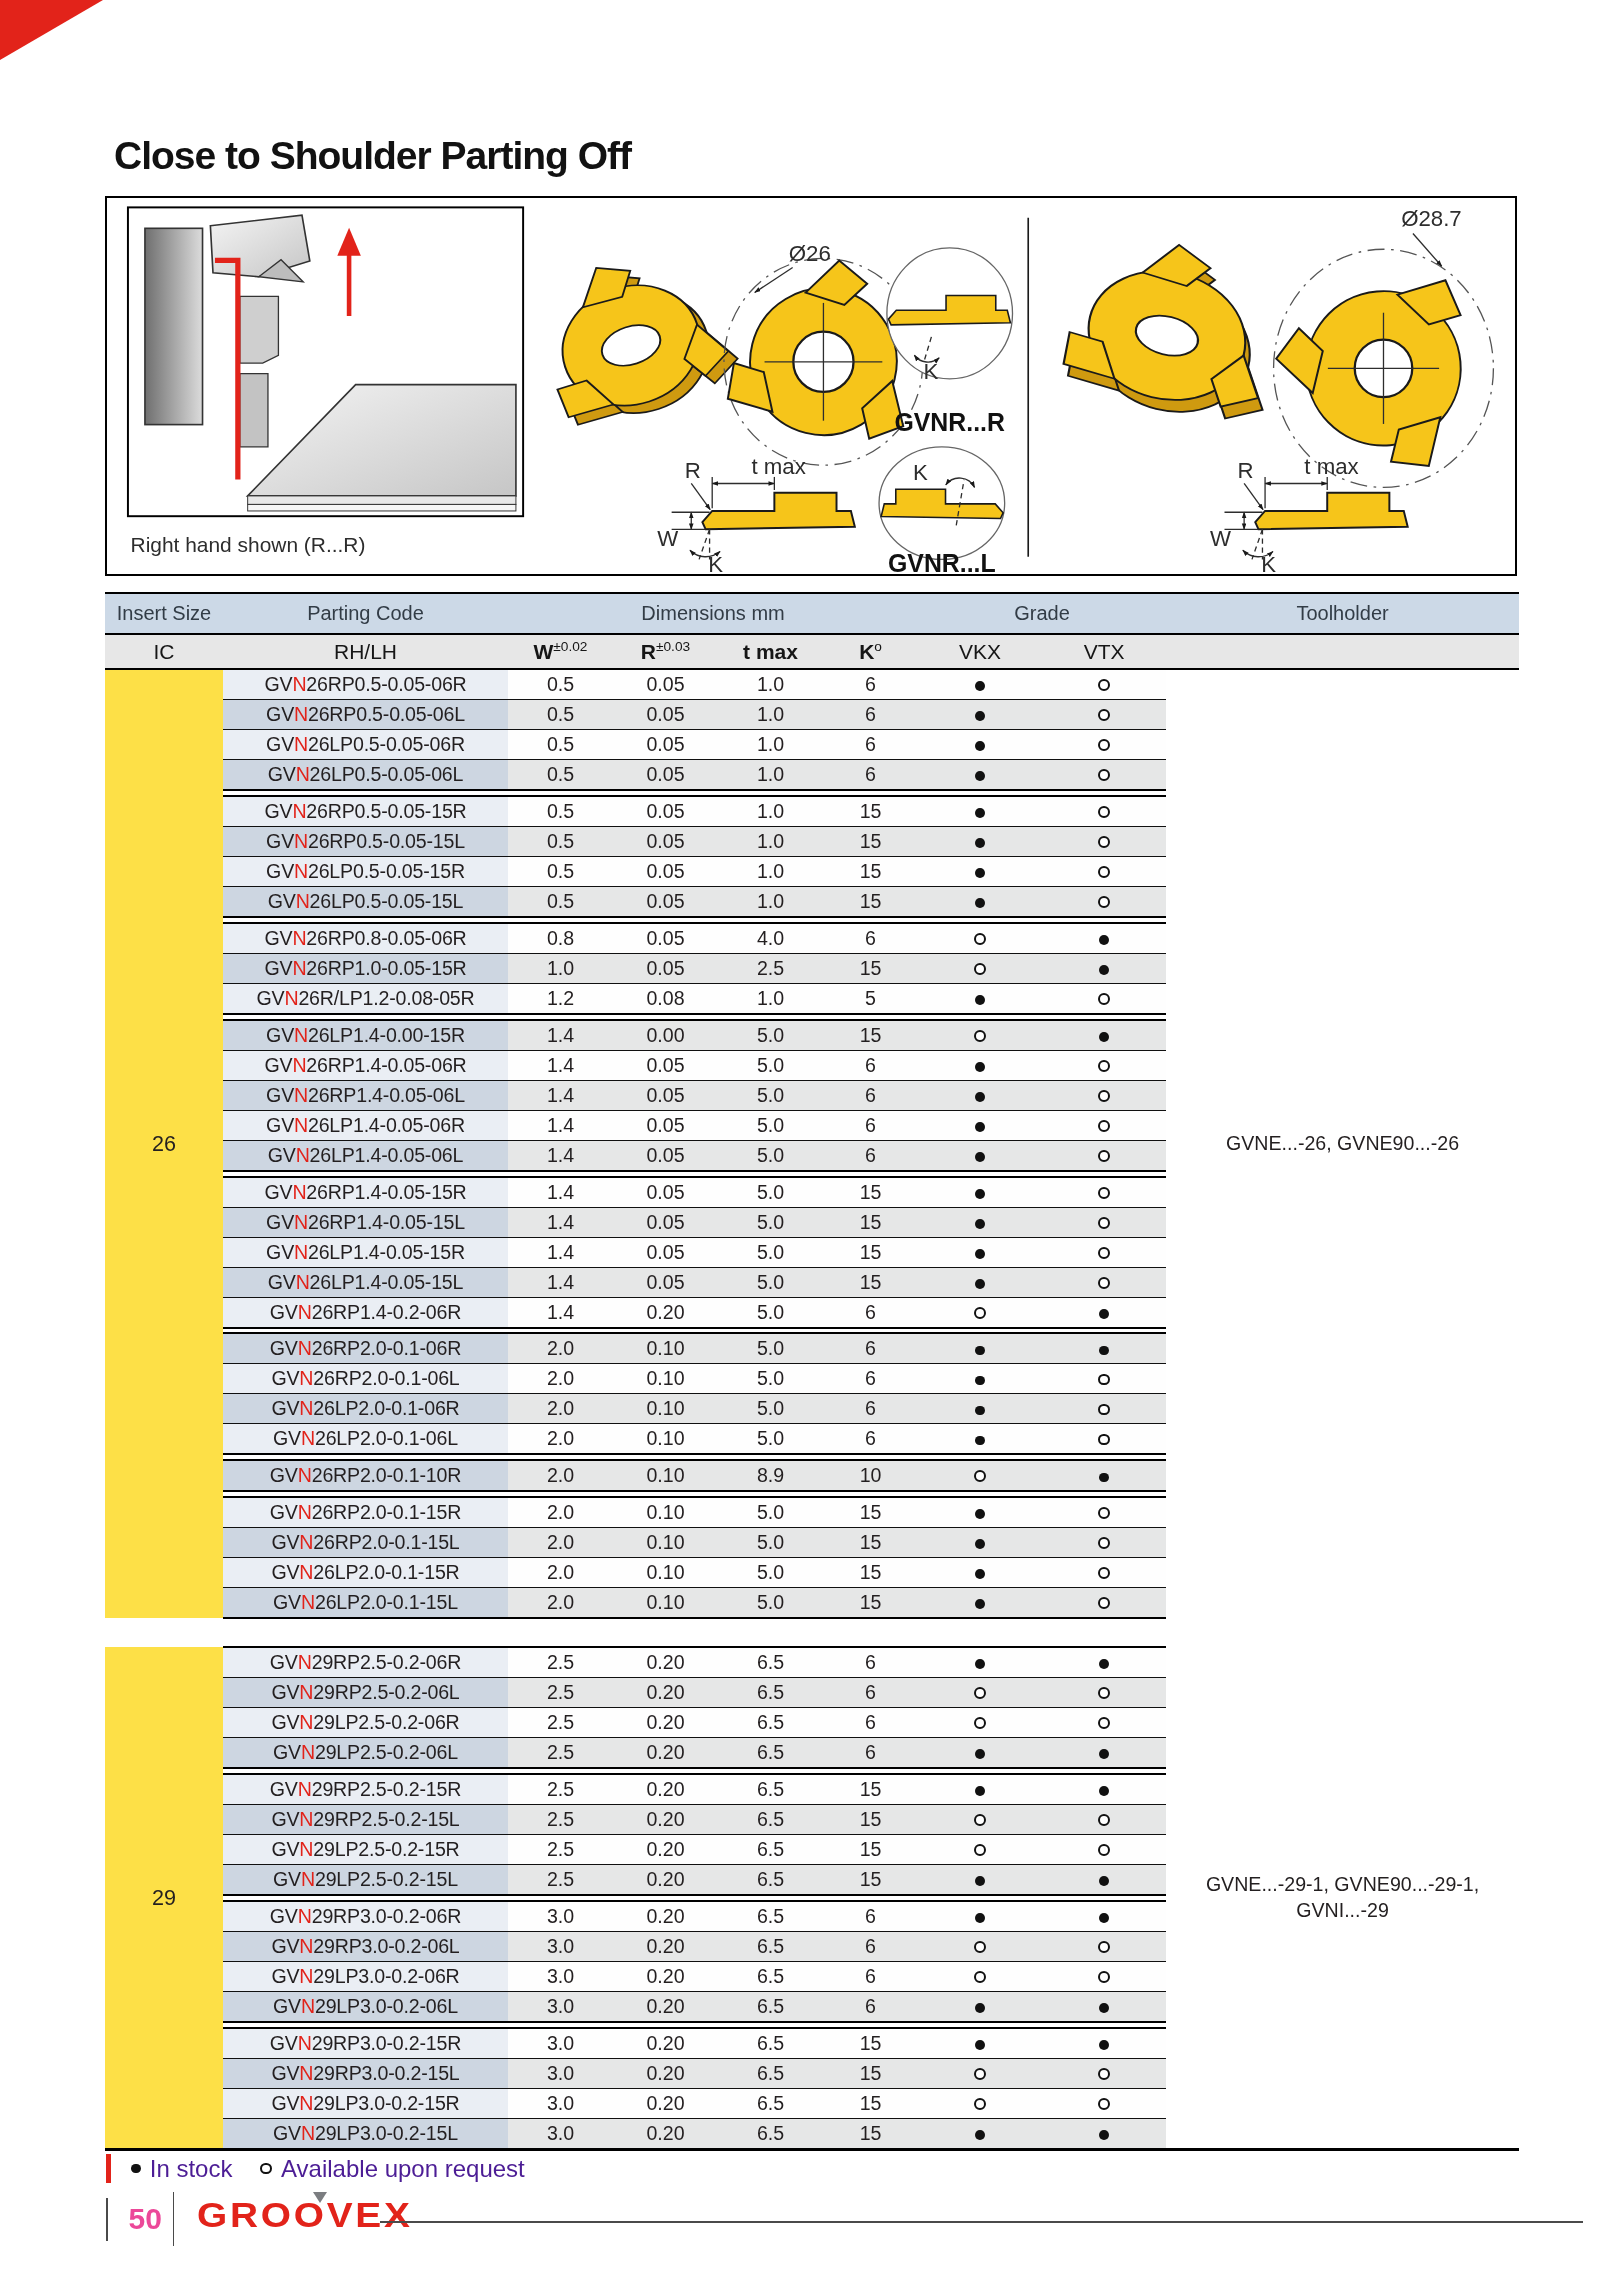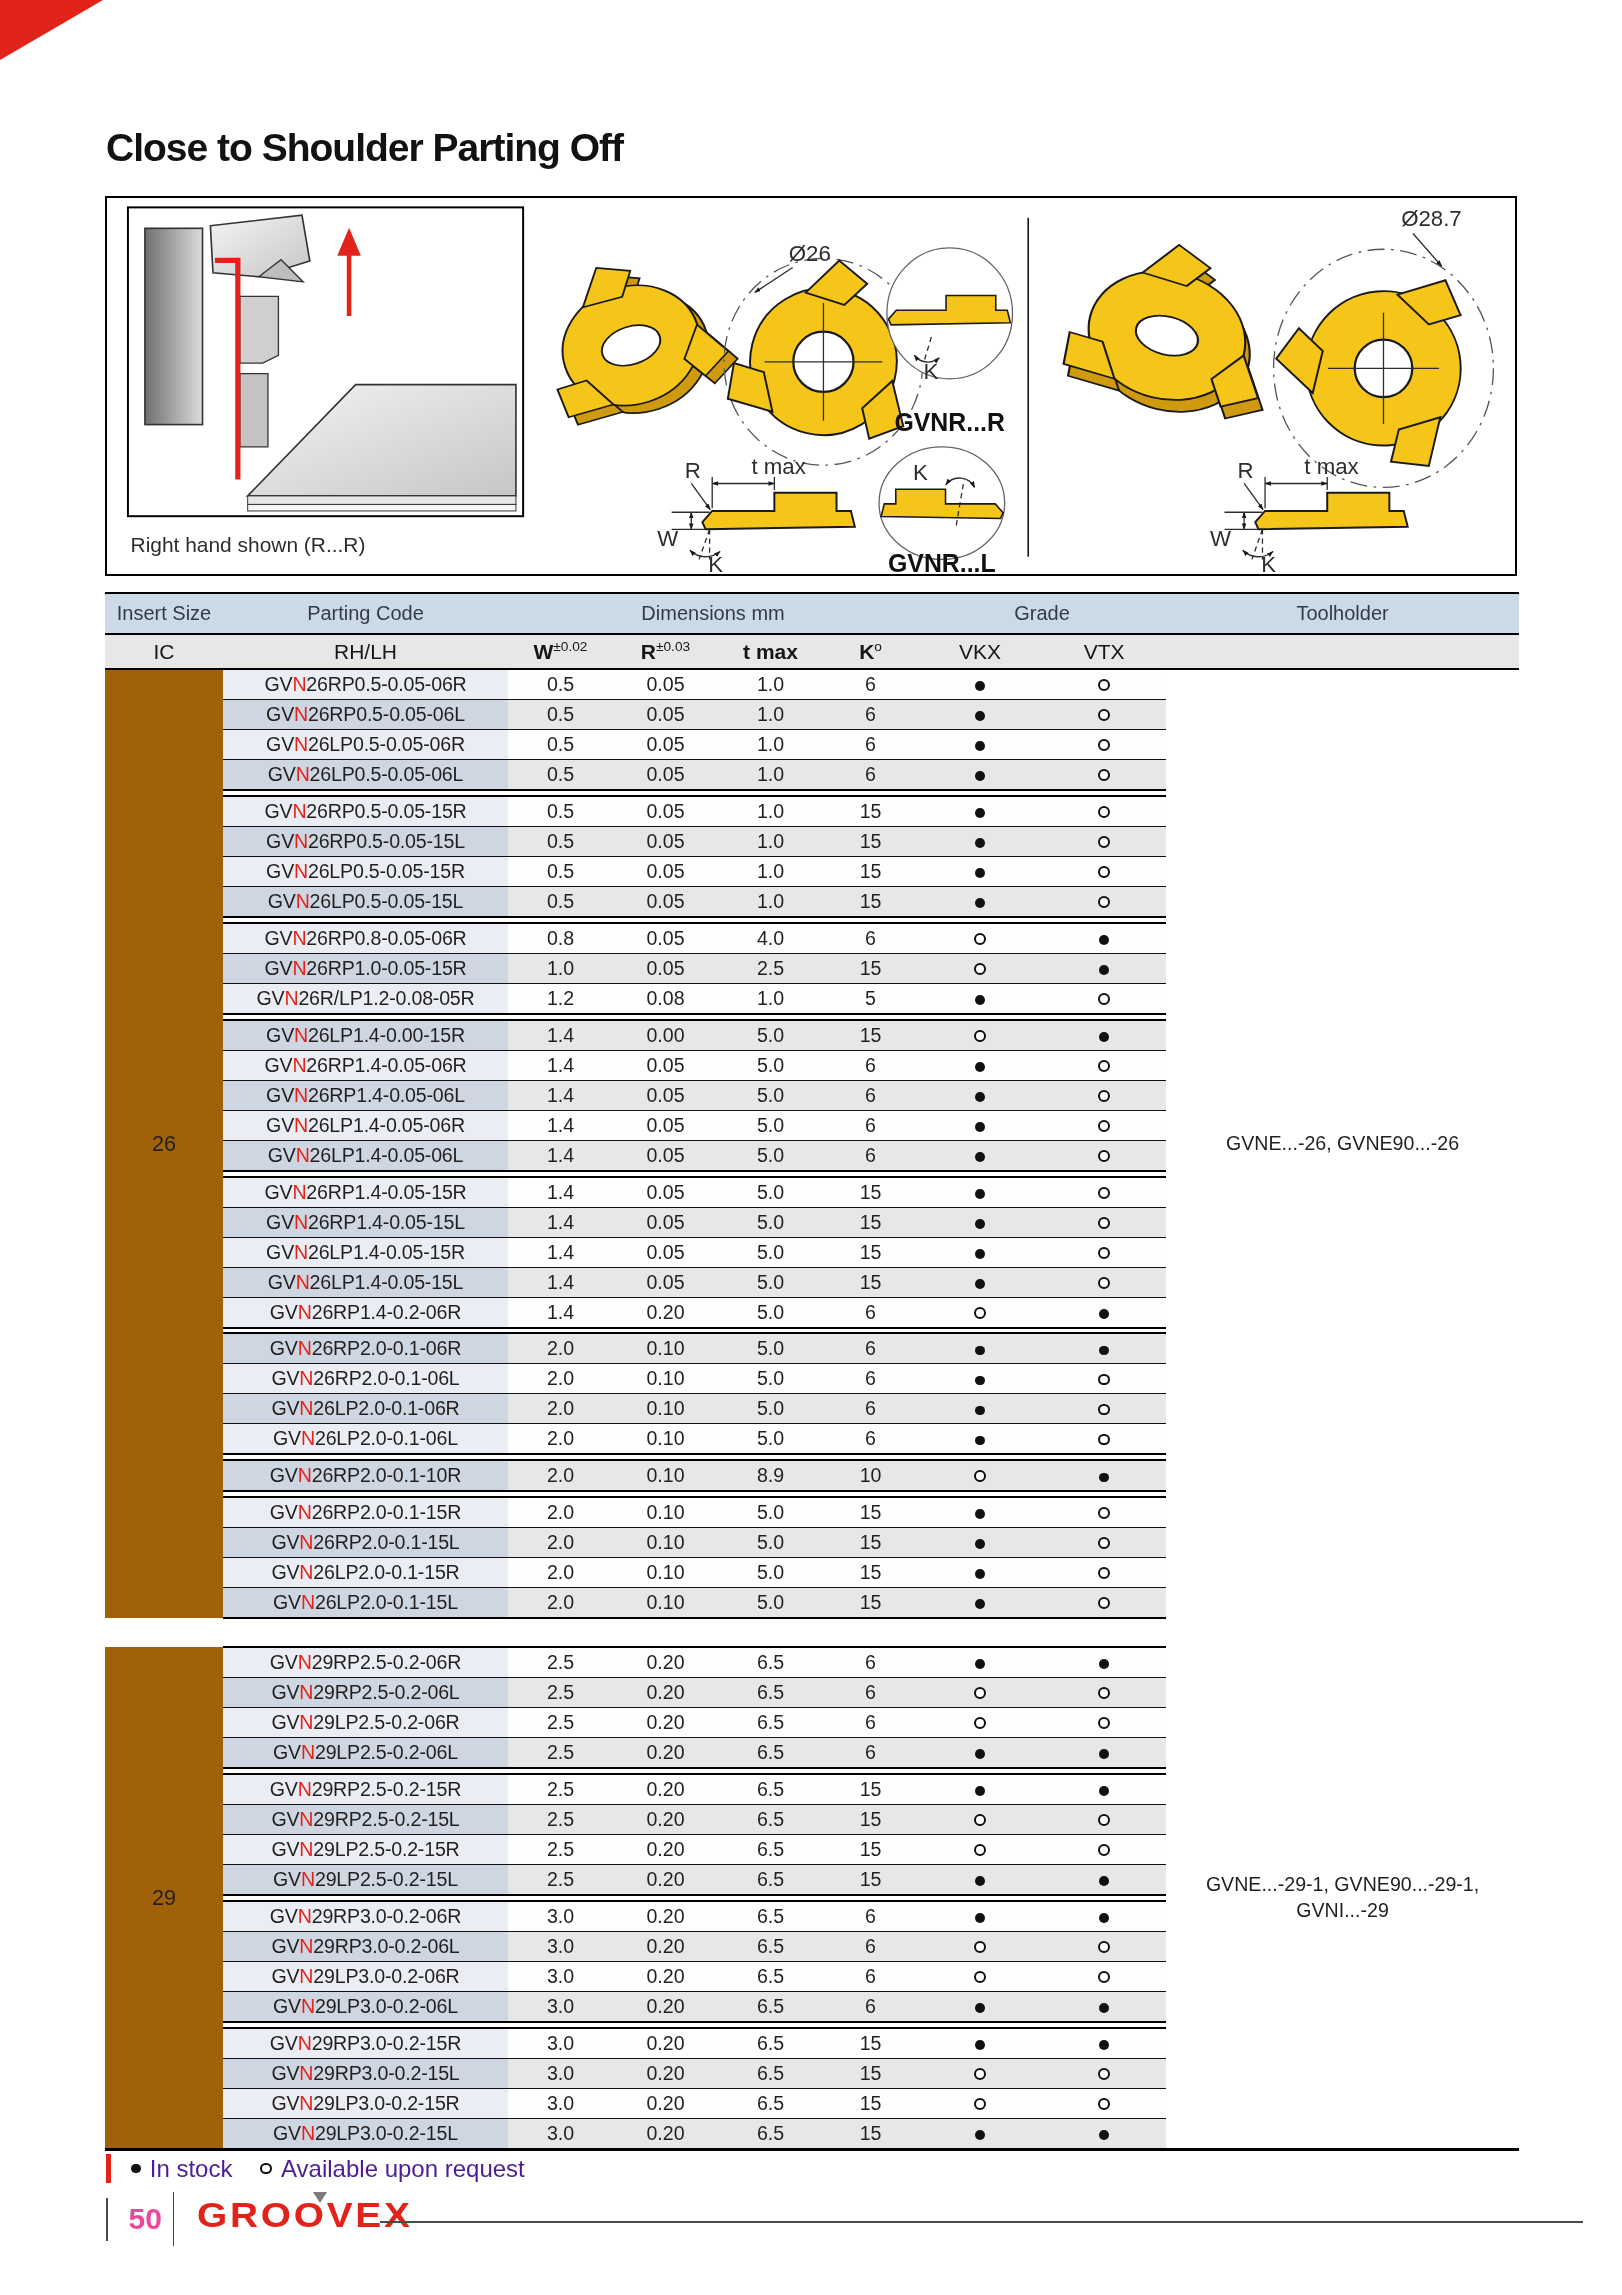--- a/index.html
+++ b/index.html
@@ -1,18 +1,18 @@
 <!DOCTYPE html>
 <html style="font-size:10.5px"><head>
 <meta charset="utf-8">
 <style>
   html,body{margin:0;padding:0;background:#fff;}
   body{width:1623px;height:2295px;position:relative;font-family:"Liberation Sans",sans-serif;color:#231f20;overflow:hidden;}
   .corner{position:absolute;top:0;left:0;width:0;height:0;border-top:60px solid #e2231a;border-right:103px solid transparent;}
-  .title{position:absolute;left:102px;top:122px;font-size:39px;font-weight:bold;letter-spacing:-1px;color:#121212;margin:4px;}
+  .title{position:absolute;left:102px;top:122px;font-size:39px;font-weight:bold;letter-spacing:-1px;color:#121212;margin:12px;}
   .figure{position:absolute;left:105px;top:196px;width:1408px;height:376px;border:2.6px solid #000;background:#fff;}
   .figure svg{position:absolute;left:0;top:0;}
   .y{fill:#f6c51a;stroke:#1a1a1a;stroke-width:3;}
   .ydark{fill:#cf9a10;stroke:#1a1a1a;stroke-width:3;}
   .ftxt{font-size:32px;fill:#2d2d2d;}
   .flabel{font-size:34px;fill:#2d2d2d;}
   .fbold{font-size:38px;font-weight:bold;fill:#111;}
   .thin{stroke:#2d2d2d;stroke-width:2;fill:none;}
   .dash{stroke:#2d2d2d;stroke-width:2;fill:none;stroke-dasharray:8 6;}
   .cl{stroke:#555;stroke-width:2;fill:none;stroke-dasharray:26 10 4 10;}
@@ -24,21 +24,21 @@
   thead .hb{font-weight:bold;}
   thead sup{font-size:13.7px;font-weight:normal;}
   tbody td{height:29px;padding:0;text-align:center;vertical-align:middle;background:#fff;}
   tbody td.mid{border-bottom:1.3px solid #101010;}
   tr.even td.c-code{background:#eaeef4;}
   tr.even td.c-num,tr.even td.c-dot{background:#fefefe;}
   tr.odd td.c-code{background:#cdd6e1;text-align:center;}
   tr.odd td.c-num,tr.odd td.c-dot{background:#e6e7e7;}
   td.c-code{letter-spacing:-0.2px;}
   td.c-code .redN{color:#e2231a;}
-  td.c-size{font-size:21.6px;background:#a16207;}
+  td.c-size{font-size:21.6px;background:#fde047;}
   td.c-tool{font-size:19.6px;background:#fff;line-height:1.3;}
   tr.sep td{height:3.9px;border-top:2px solid #000;border-bottom:2px solid #000;background:#fff;}
   tr.sepsec td.gap{height:5.2px;border-top:2.6px solid #000;border-bottom:2.6px solid #000;background:#fff;}
   tr.sepsec td.side{background:#fff;border:none;}
   .dot{display:inline-block;width:9.8px;height:9.8px;border-radius:50%;}
   .dot.filled{background:#111;}
   .dot.open{background:#fff;border:2px solid #111;width:7.9px;height:7.9px;}
   .legend{position:absolute;left:106px;top:2154px;display:flex;align-items:center;font-size:24px;color:#4c1d95;}
   .legend .bar{width:5.2px;height:29px;background:#e2231a;margin-right:15.7px;}
   .legend .dot{margin:0 9.2px 0 3.9px;}

